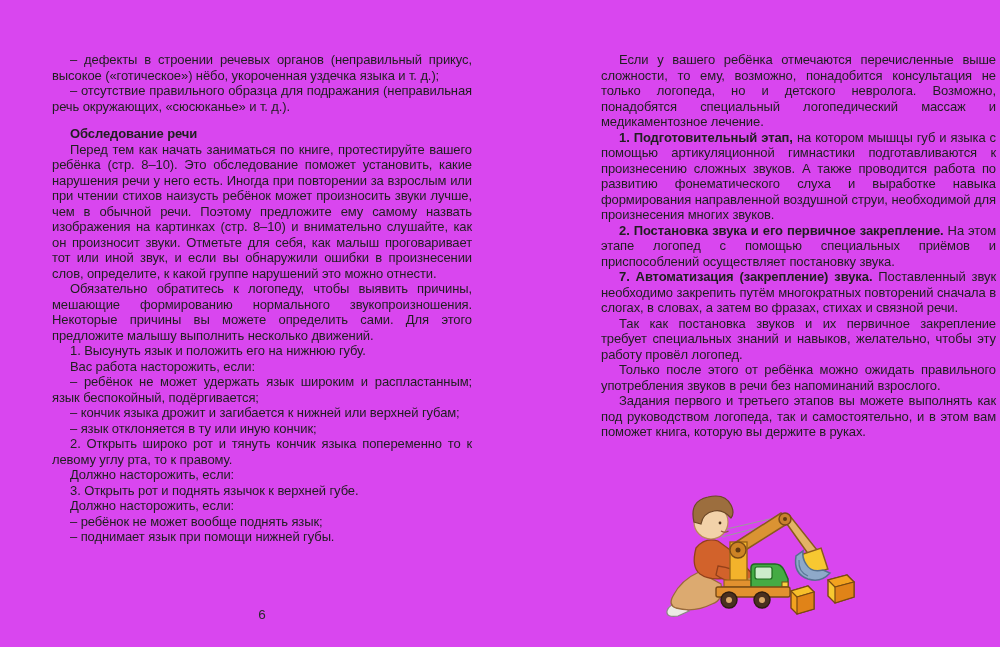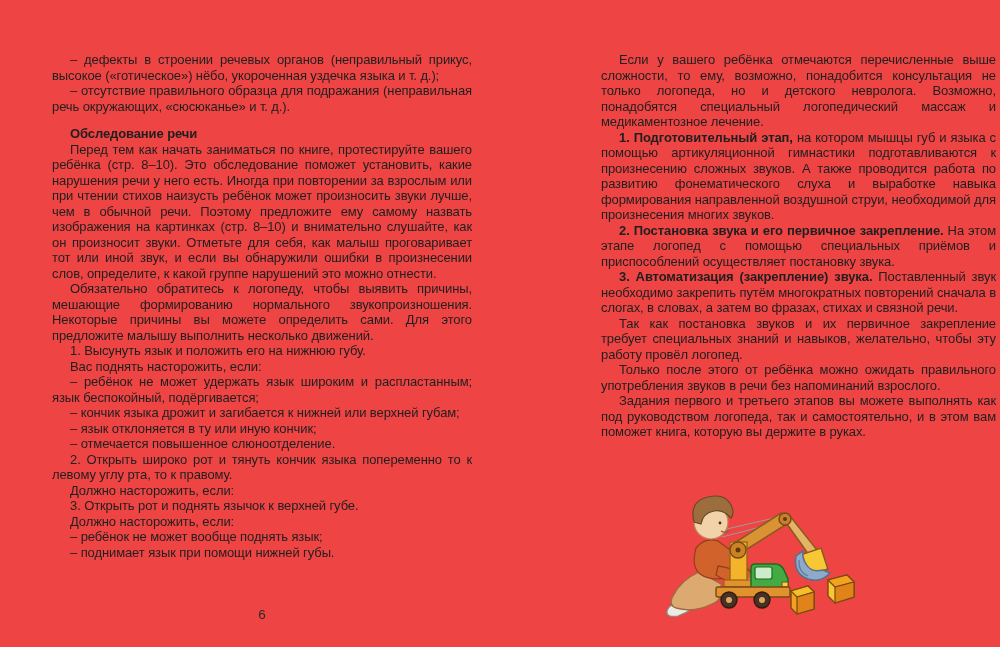--- a/index.html
+++ b/index.html
@@ -4,21 +4,21 @@
 <style>
   html, body {
     margin: 0;
     padding: 0;
     background: #ffffff;
   }
   .book-page {
     position: relative;
     width: 1000px;
     height: 647px;
-    background: #ef4444;
+    background: #d946ef;
     overflow: hidden;
     font-family: "Liberation Sans", "DejaVu Sans", sans-serif;
     color: #1f1f1f;
   }
   .column {
     position: absolute;
     top: 52px;
     font-size: 13px;
     line-height: 15.5px;
     letter-spacing: -0.1px;
@@ -58,38 +58,37 @@
 
 <div class="book-page">
 
   <div class="column column-left" id="left-col">
       <p class="para"><span>– дефекты в строении речевых органов (неправильный прикус, высокое («готическое») нёбо, укороченная уздечка языка и т. д.);</span></p>
       <p class="para"><span>– отсутствие правильного образца для подражания (неправильная речь окружающих, «сюсюканье» и т. д.).</span></p>
       <p class="para heading"><span class="bold">Обследование речи</span></p>
       <p class="para"><span>Перед тем как начать заниматься по книге, протестируйте вашего ребёнка (стр. 8–10). Это обследование поможет установить, какие нарушения речи у него есть. Иногда при повторении за взрослым или при чтении стихов наизусть ребёнок может произносить звуки лучше, чем в обычной речи. Поэтому предложите ему самому назвать изображения на картинках (стр. 8–10) и внимательно слушайте, как он произносит звуки. Отметьте для себя, как малыш проговаривает тот или иной звук, и если вы обнаружили ошибки в произнесении слов, определите, к какой группе нарушений это можно отнести.</span></p>
       <p class="para"><span>Обязательно обратитесь к логопеду, чтобы выявить причины, мешающие формированию нормального звукопроизношения. Некоторые причины вы можете определить сами. Для этого предложите малышу выполнить несколько движений.</span></p>
       <p class="para"><span>1. Высунуть язык и положить его на нижнюю губу.</span></p>
-      <p class="para"><span>Вас поднять насторожить, если:</span></p>
+      <p class="para"><span>Вас работа насторожить, если:</span></p>
       <p class="para"><span>– ребёнок не может удержать язык широким и распластанным; язык беспокойный, подёргивается;</span></p>
       <p class="para"><span>– кончик языка дрожит и загибается к нижней или верхней губам;</span></p>
       <p class="para"><span>– язык отклоняется в ту или иную кончик;</span></p>
-      <p class="para"><span>– отмечается повышенное слюноотделение.</span></p>
       <p class="para"><span>2. Открыть широко рот и тянуть кончик языка попеременно то к левому углу рта, то к правому.</span></p>
       <p class="para"><span>Должно насторожить, если:</span></p>
       <p class="para"><span>3. Открыть рот и поднять язычок к верхней губе.</span></p>
       <p class="para"><span>Должно насторожить, если:</span></p>
       <p class="para"><span>– ребёнок не может вообще поднять язык;</span></p>
       <p class="para"><span>– поднимает язык при помощи нижней губы.</span></p>
     </div>
 
   <div class="column column-right" id="right-col">
       <p class="para"><span>Если у вашего ребёнка отмечаются перечисленные выше сложности, то ему, возможно, понадобится консультация не только логопеда, но и детского невролога. Возможно, понадобятся специальный логопедический массаж и медикаментозное лечение.</span></p>
       <p class="para"><span class="bold">1. Подготовительный этап,</span><span> на котором мышцы губ и языка с помощью артикуляционной гимнастики подготавливаются к произнесению сложных звуков. А также проводится работа по развитию фонематического слуха и выработке навыка формирования направленной воздушной струи, необходимой для произнесения многих звуков.</span></p>
       <p class="para"><span class="bold">2. Постановка звука и его первичное закрепление.</span><span> На этом этапе логопед с помощью специальных приёмов и приспособлений осуществляет постановку звука.</span></p>
-      <p class="para"><span class="bold">3. Автоматизация (закрепление) звука.</span><span> Поставленный звук необходимо закрепить путём многократных повторений сначала в слогах, в словах, а затем во фразах, стихах и связной речи.</span></p>
+      <p class="para"><span class="bold">7. Автоматизация (закрепление) звука.</span><span> Поставленный звук необходимо закрепить путём многократных повторений сначала в слогах, в словах, а затем во фразах, стихах и связной речи.</span></p>
       <p class="para"><span>Так как постановка звуков и их первичное закрепление требует специальных знаний и навыков, желательно, чтобы эту работу провёл логопед.</span></p>
       <p class="para"><span>Только после этого от ребёнка можно ожидать правильного употребления звуков в речи без напоминаний взрослого.</span></p>
       <p class="para"><span>Задания первого и третьего этапов вы можете выполнять как под руководством логопеда, так и самостоятельно, и в этом вам поможет книга, которую вы держите в руках.</span></p>
     </div>
 
   <div class="page-number">6</div>
 
   <svg class="illustration" viewBox="0 0 222 158" aria-hidden="true">
 
     <g>

